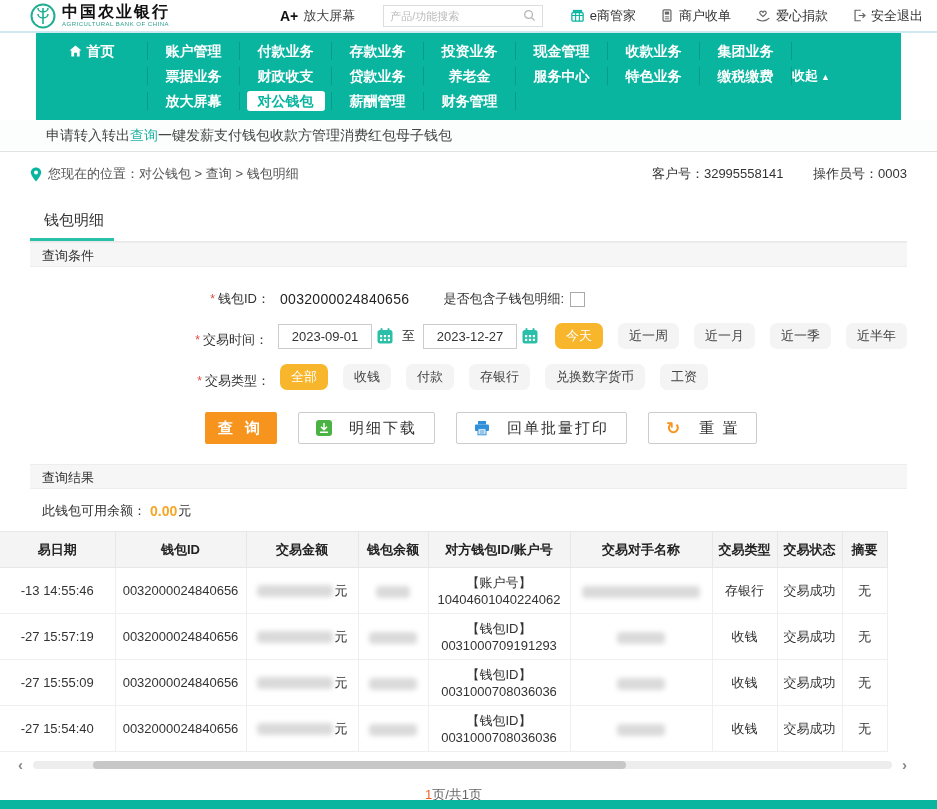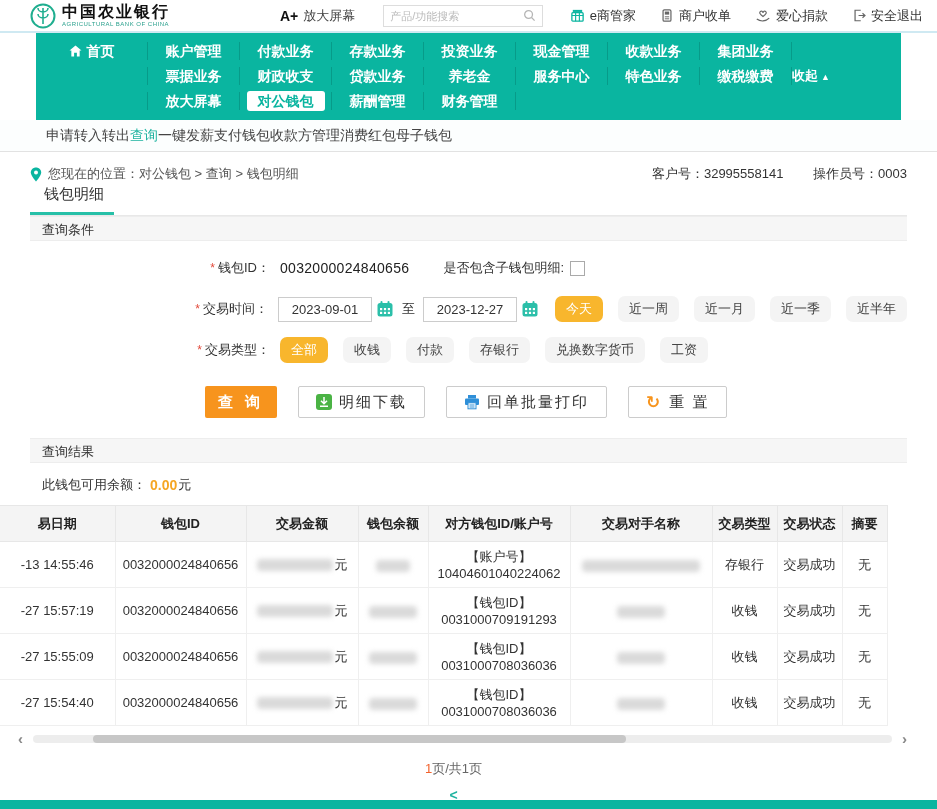--- a/index.html
+++ b/index.html
@@ -40,52 +40,52 @@
   .subnav span { cursor:pointer; white-space:nowrap;}
   .subnav .active { color:#1fb3a0; }
 
   
   .crumbrow { margin:13px 30px 0 30px; display:flex; align-items:center; font-size:13px; color:#555;}
   .crumbrow .pin { margin-right:6px; }
   .crumbrow .right { margin-left:auto; color:#333; }
   .crumbrow .right b { font-weight:normal; margin-right:26px;}
 
   
-  .tabrow { margin:2px 30px 0 30px; border-bottom:1px solid #e8e8e8; }
+  .tabrow { margin:28px 30px 0 30px; border-bottom:1px solid #e8e8e8; }
   .tab { display:inline-block; font-size:15px; color:#333; padding:0 10px 8px 14px;
     border-bottom:3px solid #27c0a8; cursor:pointer;}
 
   
   .strip { margin:0 30px; height:25px; line-height:25px; background:#f6f6f6;
     border:1px solid #ededed; border-left:none; border-right:none; padding-left:12px;
     font-size:13px; color:#333; }
 
   
-  .frow { display:flex; align-items:center; margin:13px 30px 0 30px; height:28px; font-size:13px;}
+  .frow { display:flex; align-items:flex-end; margin:13px 30px 0 30px; height:28px; font-size:13px;}
   .flabel { width:240px; text-align:right; color:#333; }
   .req { color:#e24a3b; margin-right:3px; font-size:12px;}
   .fval { margin-left:10px; display:flex; align-items:center; }
   .walletid { font-size:14px; color:#222; letter-spacing:.3px;}
   .subq { margin-left:34px; color:#333; }
   .cbx { width:15px; height:15px; border:1px solid #aaa; background:#fff; margin-left:6px; cursor:pointer;}
   .dinput { width:94px; height:25px; border:1px solid #ccc; text-align:center; font-size:13px;
     color:#333; outline:none; }
   .calbtn { margin-left:4px; cursor:pointer; display:flex; }
   .joint { margin:0 8px; color:#333;}
   .chip { background:#f4f4f4; color:#444; padding:4px 11px; margin-left:15px; cursor:pointer;
     font-size:13px; white-space:nowrap;border-radius:7px;}
   .chip.on { background:#f8b62d; color:#fff; }
   .chip.first { margin-left:16px; }
 
   
   .btnrow { margin:22px 0 0 205px; display:flex; align-items:center; gap:21px; }
   .btn { height:32px; display:flex; align-items:center; justify-content:center; cursor:pointer;
     font-size:15px; border-radius:2px; }
   .btn-primary { width:72px; background:#f7941d; color:#fff; font-weight:bold; letter-spacing:4px;}
-  .btn-outline { background:#fff; border:1px solid #ccc; color:#333; padding:0 17px; gap:7px; letter-spacing:2px;}
+  .btn-outline { background:#fff; border:1px solid #ccc; color:#333; padding:0 17px; gap:17px; letter-spacing:2px;}
   .reset-ico { color:#f7941d; font-size:17px; font-weight:bold; }
 
   
   .strip2 { margin-top:20px; }
   .balrow { margin:10px 30px 0 30px; padding-left:12px; font-size:13px; color:#333; height:24px;
     display:flex; align-items:center;}
   .balval { color:#f5a623; font-size:14px; font-weight:bold; margin:0 1px 0 4px; }
 
   
   .twrap { margin-top:8px; }

